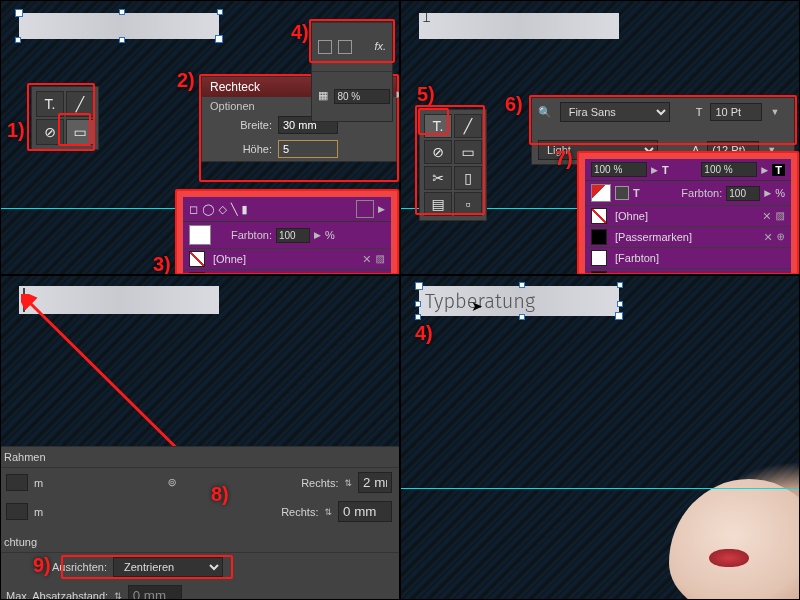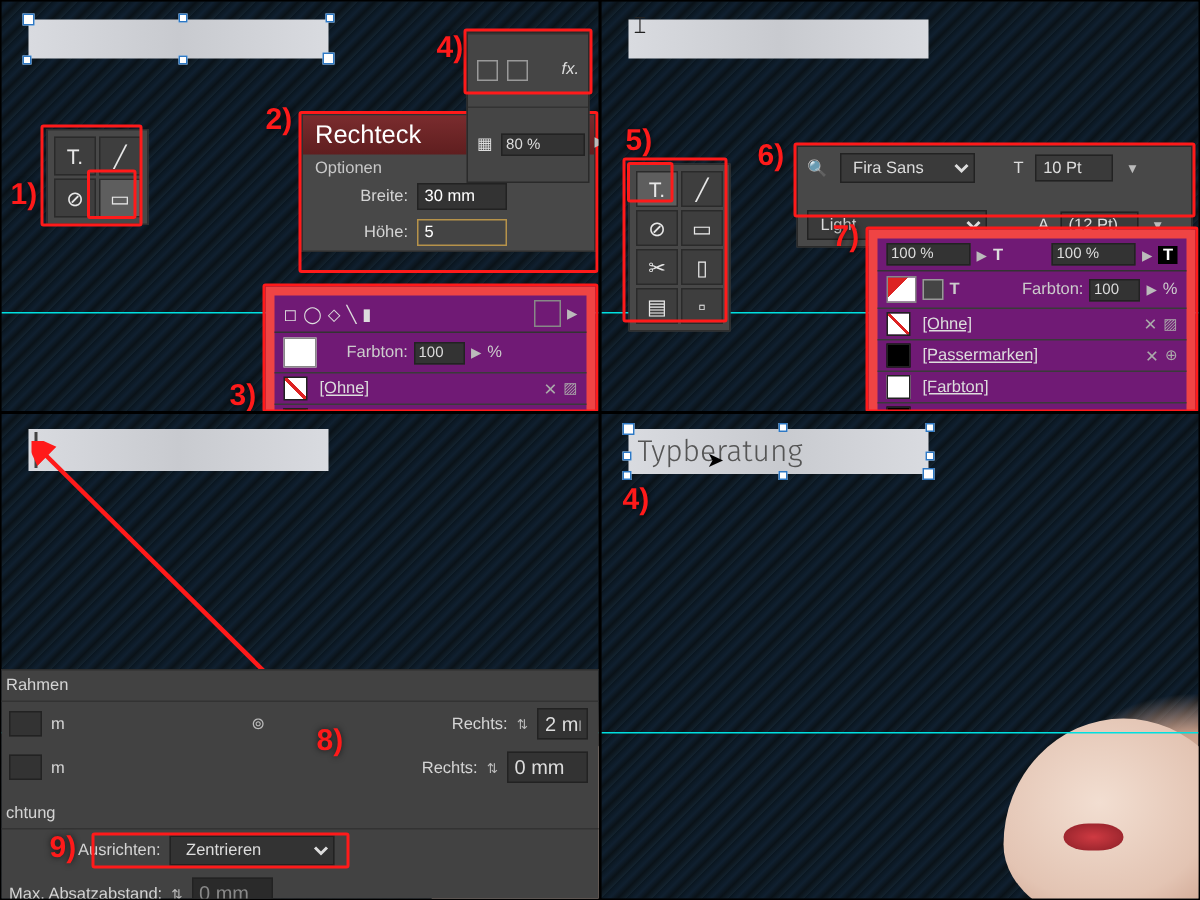--- a/index.html
+++ b/index.html
@@ -87,21 +87,21 @@
     position:absolute;
     background:#484848;
     border:1px solid #2f2f2f;
     color:#d4d4d4;
     font-size:11px;
   }
   .panel .title {
     background: linear-gradient(#7a2c2e,#5f1e1f);
     color:#fff;
     padding:3px 8px;
-    font-size:17px;
+    font-size:12px;
   }
   .panel .sub {
     padding:3px 8px 1px;
     color:#c8c8c8;
   }
   .panel .row {
     display:flex;
     align-items:center;
     padding:3px 8px;
     gap:6px;
@@ -153,21 +153,21 @@
     padding:3px 6px;
     border-bottom:1px solid #333;
   }
   .sw-sq { width:18px;height:18px;border:1px solid #888;}
   .sw-item {
     display:flex; align-items:center; gap:8px;
     padding:2px 6px;
     border-top:1px solid #3a3a3a;
   }
   .sw-item .chip { width:16px;height:16px;border:1px solid #222;}
-  .sw-item .nm { flex:1;text-decoration:underline; }
+  .sw-item .nm { flex:1; }
   .sw-icons { display:flex; gap:4px; color:#aaa; font-size:10px;}
 
   
   .fx {
     position:absolute;
     background:#454545;
     border:1px solid #2a2a2a;
   }
   .fx .rowfx {
     display:flex; align-items:flex-start; gap:6px;
@@ -364,21 +364,21 @@
       <div class="tool">▯</div>
       <div class="tool">▤</div>
       <div class="tool">▫</div>
     </div>
     <div class="redbox" style="left:17px;top:107px;width:31px;height:27px"></div>
     <div class="num" style="left:16px;top:82px">5)</div>
     <div class="redbox" style="left:14px;top:104px;width:70px;height:110px"></div>
 
     <div class="charpanel" style="left:130px;top:96px;width:264px;flex-wrap:wrap">
       <span>🔍</span>
-      <select style="width:90px"><option>Fira Sans</option></select>
+      <select style="width:110px"><option>Fira Sans</option></select>
       <span style="flex:0 0 10px"></span>
       <span>T</span>
       <input style="width: 52px;" value="10 Pt">
       <span class="chev">▼</span>
       <div style="flex-basis:100%;height:2px"></div>
       <select style="width:120px"><option>Light</option></select>
       <span style="flex:0 0 18px"></span>
       <span>A̲</span>
       <input style="width: 52px;" value="(12 Pt)">
       <span class="chev">▼</span>

